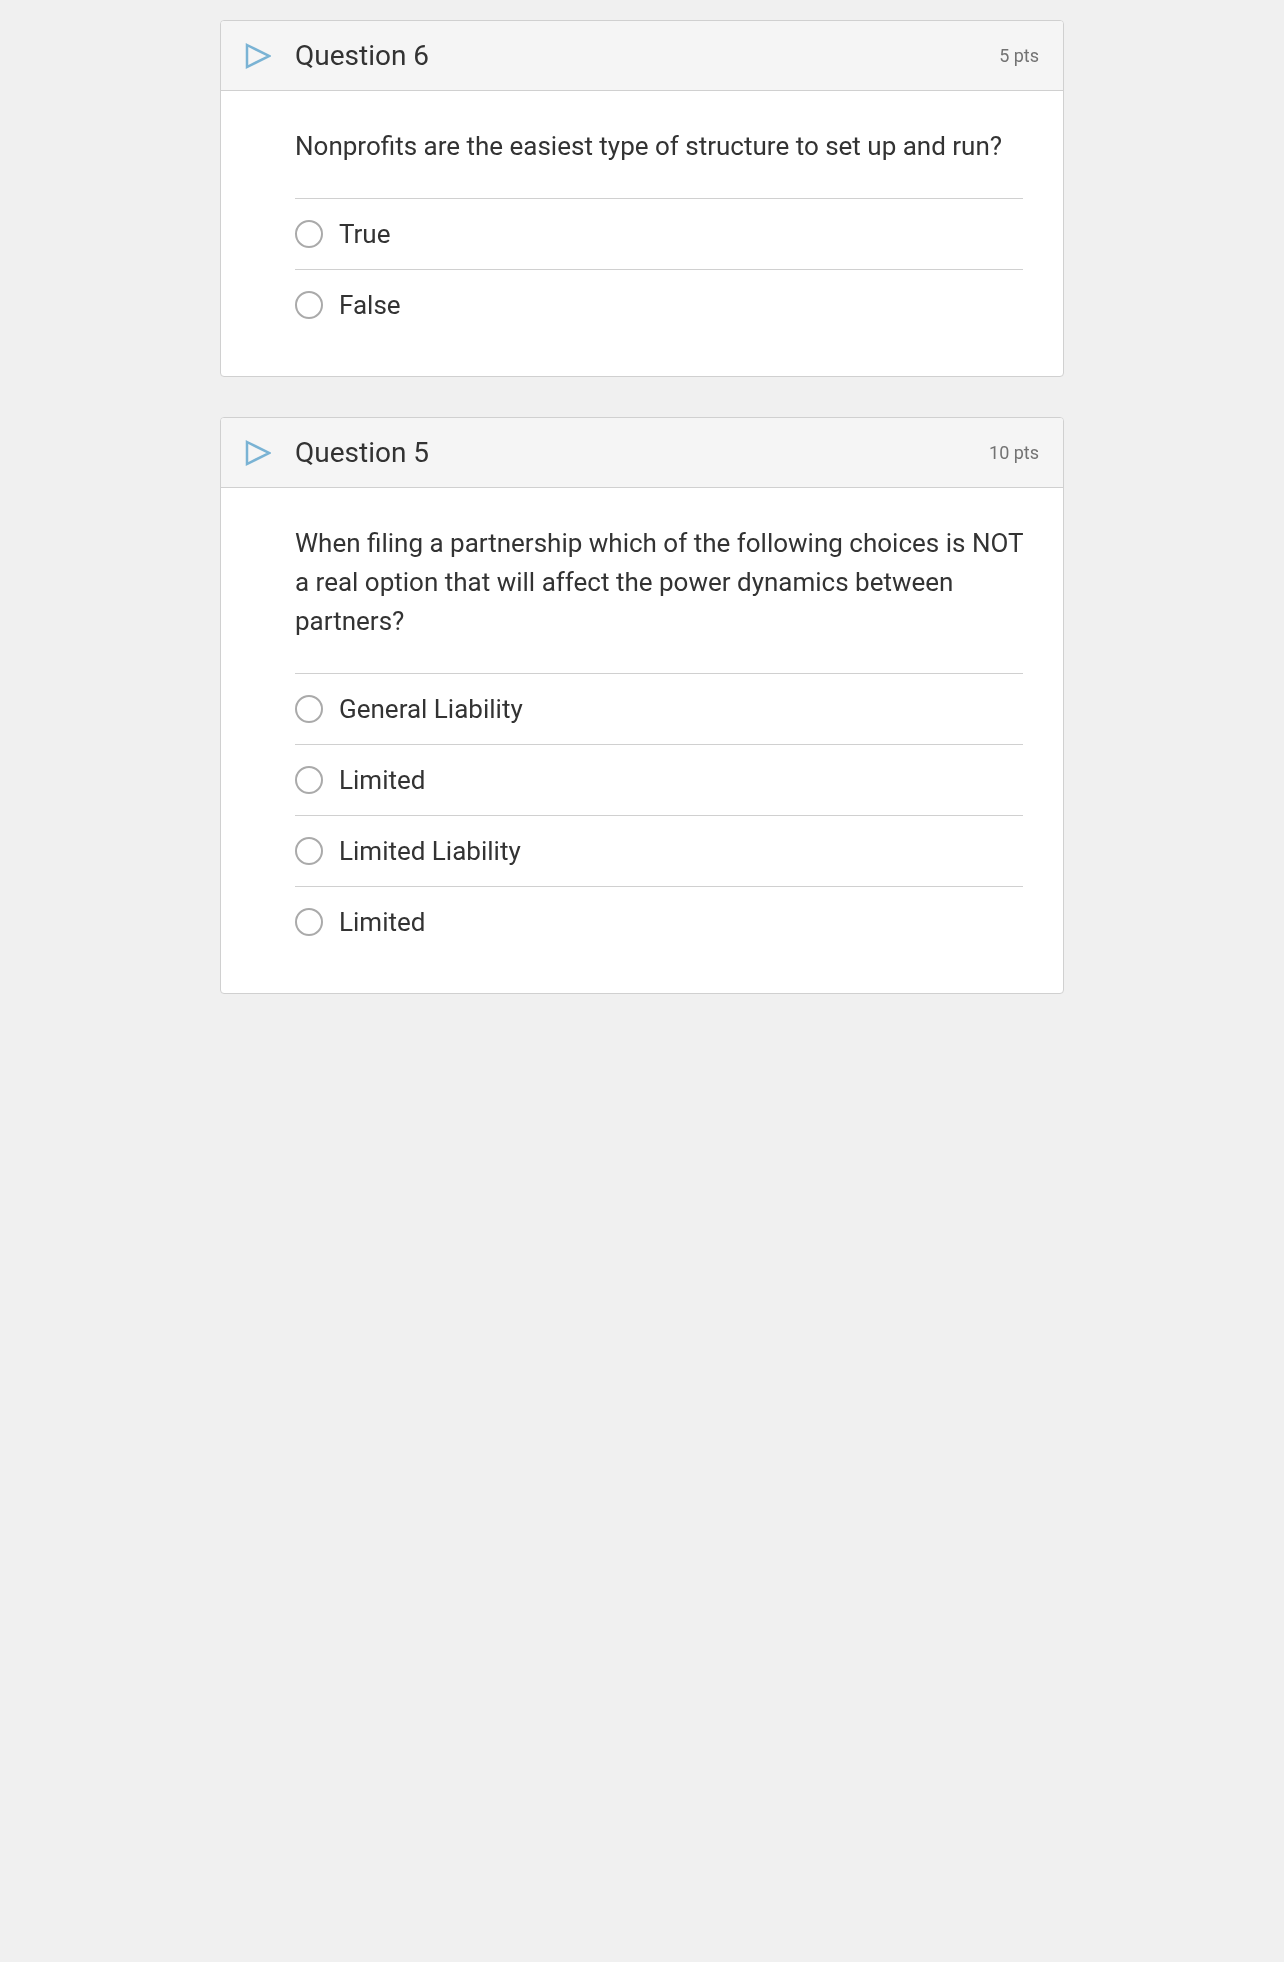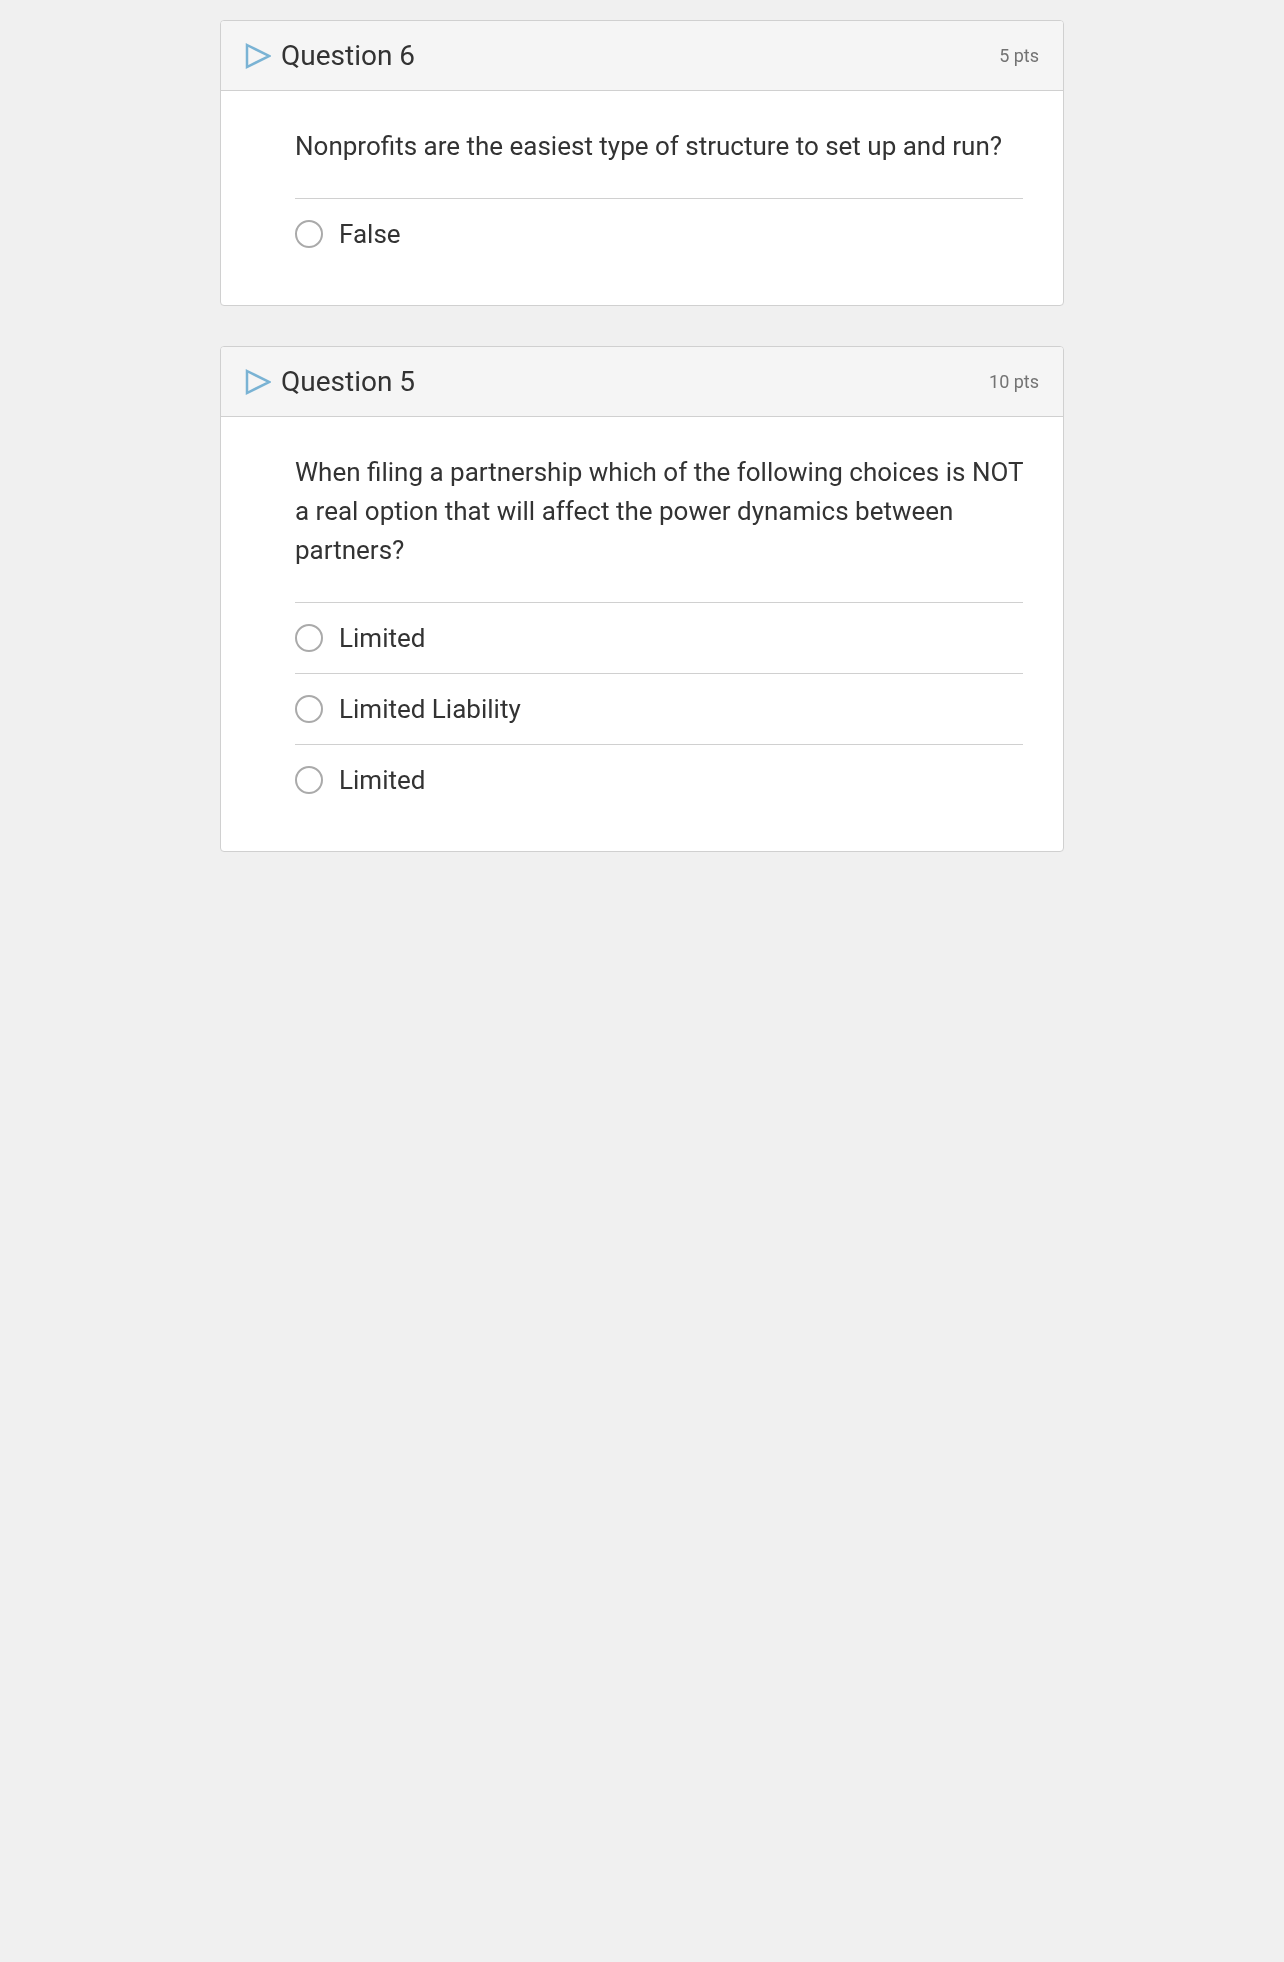--- a/index.html
+++ b/index.html
@@ -30,21 +30,21 @@
       border-bottom: 1px solid #d0d0d0;
       padding: 18px 24px;
       display: flex;
       align-items: center;
       justify-content: space-between;
     }
 
     .question-title-group {
       display: flex;
       align-items: center;
-      gap: 10px;
+      gap: 24px;
     }
 
     .question-icon {
       width: 26px;
       height: 26px;
       flex-shrink: 0;
     }
 
     .question-title {
       font-size: 28px;
@@ -115,20 +115,24 @@
       </svg>
       <span class="question-title">Question 6</span>
     </div>
     <span class="question-pts">5 pts</span>
   </div>
   <div class="question-body">
     <div class="question-text">Nonprofits are the easiest type of structure to set up and run?</div>
     <ul class="options-list">
       <li class="option-item">
         <div class="radio-circle"></div>
+        <span class="option-label">True</span>
+      </li>
+      <li class="option-item">
+        <div class="radio-circle"></div>
         <span class="option-label">False</span>
       </li>
     </ul>
   </div>
 </div>
 
 <div class="question-card">
   <div class="question-header">
     <div class="question-title-group">
       <svg class="question-icon" viewBox="0 0 26 26" fill="none" xmlns="http://www.w3.org/2000/svg">
@@ -136,20 +140,24 @@
       </svg>
       <span class="question-title">Question 5</span>
     </div>
     <span class="question-pts">10 pts</span>
   </div>
   <div class="question-body">
     <div class="question-text">When filing a partnership which of the following choices is NOT a real option that will affect the power dynamics between partners?</div>
     <ul class="options-list">
       <li class="option-item">
         <div class="radio-circle"></div>
+        <span class="option-label">General Liability</span>
+      </li>
+      <li class="option-item">
+        <div class="radio-circle"></div>
         <span class="option-label">Limited</span>
       </li>
       <li class="option-item">
         <div class="radio-circle"></div>
         <span class="option-label">Limited Liability</span>
       </li>
       <li class="option-item">
         <div class="radio-circle"></div>
         <span class="option-label">Limited</span>
       </li>

